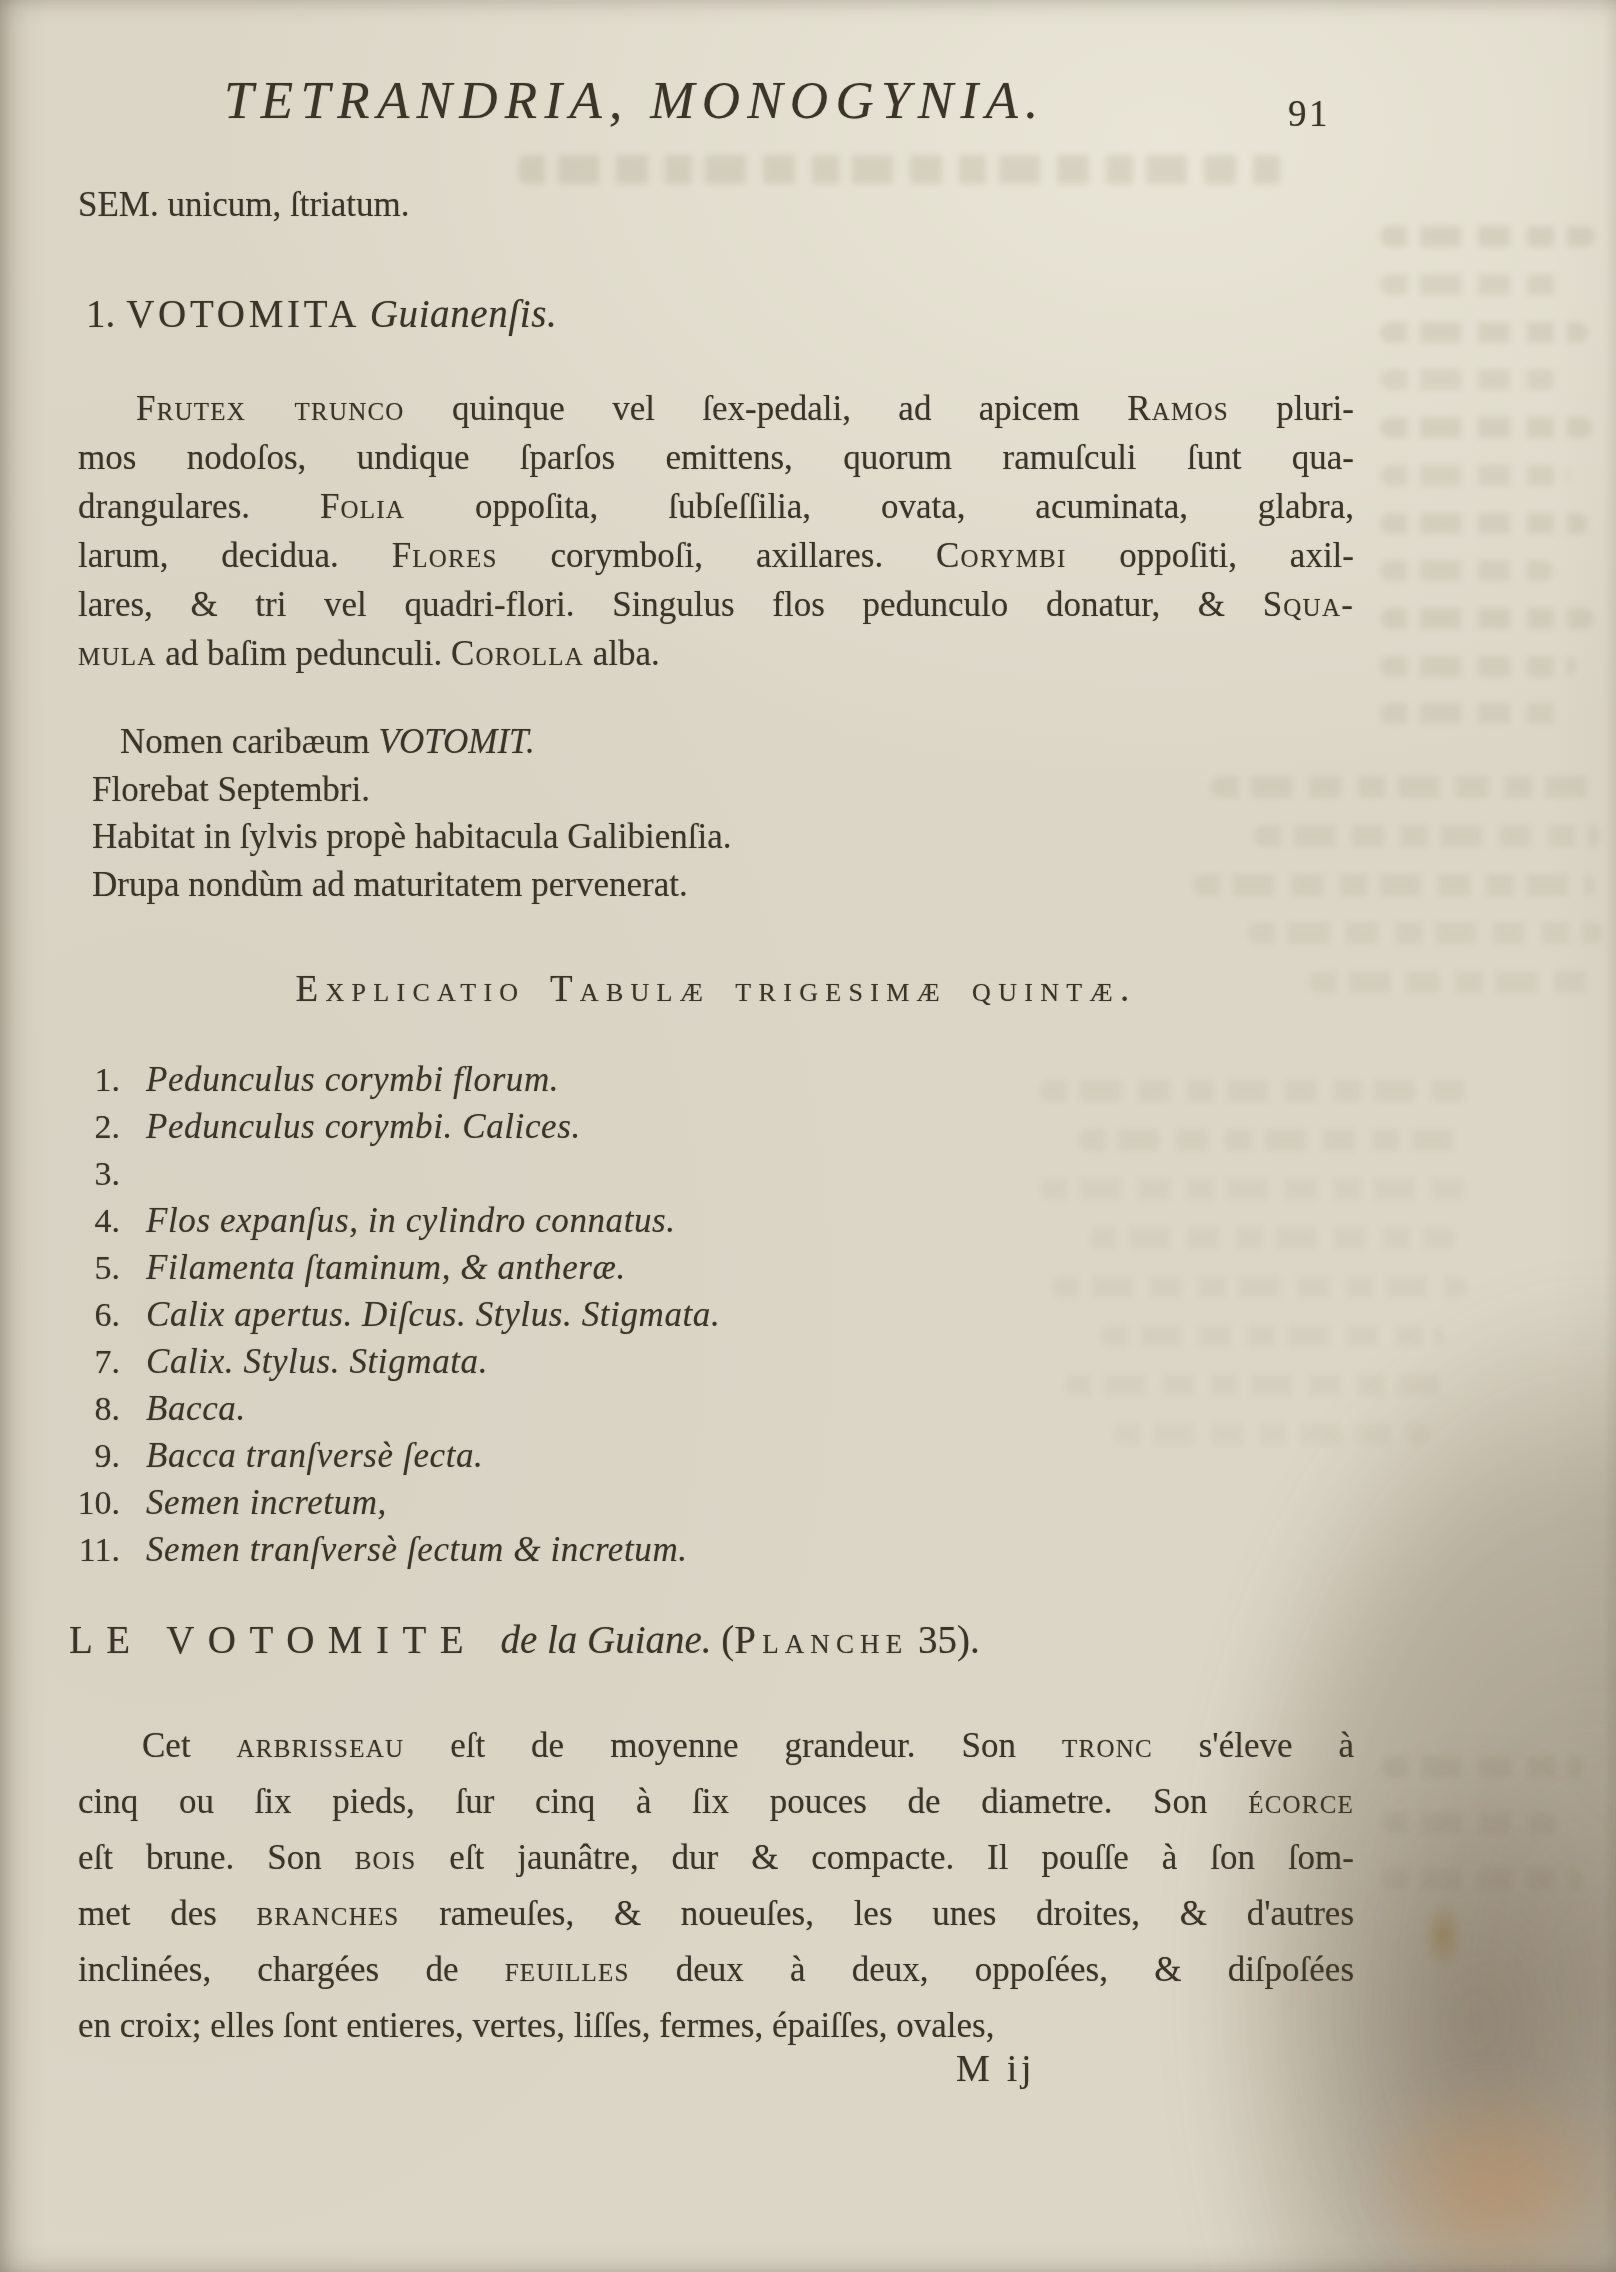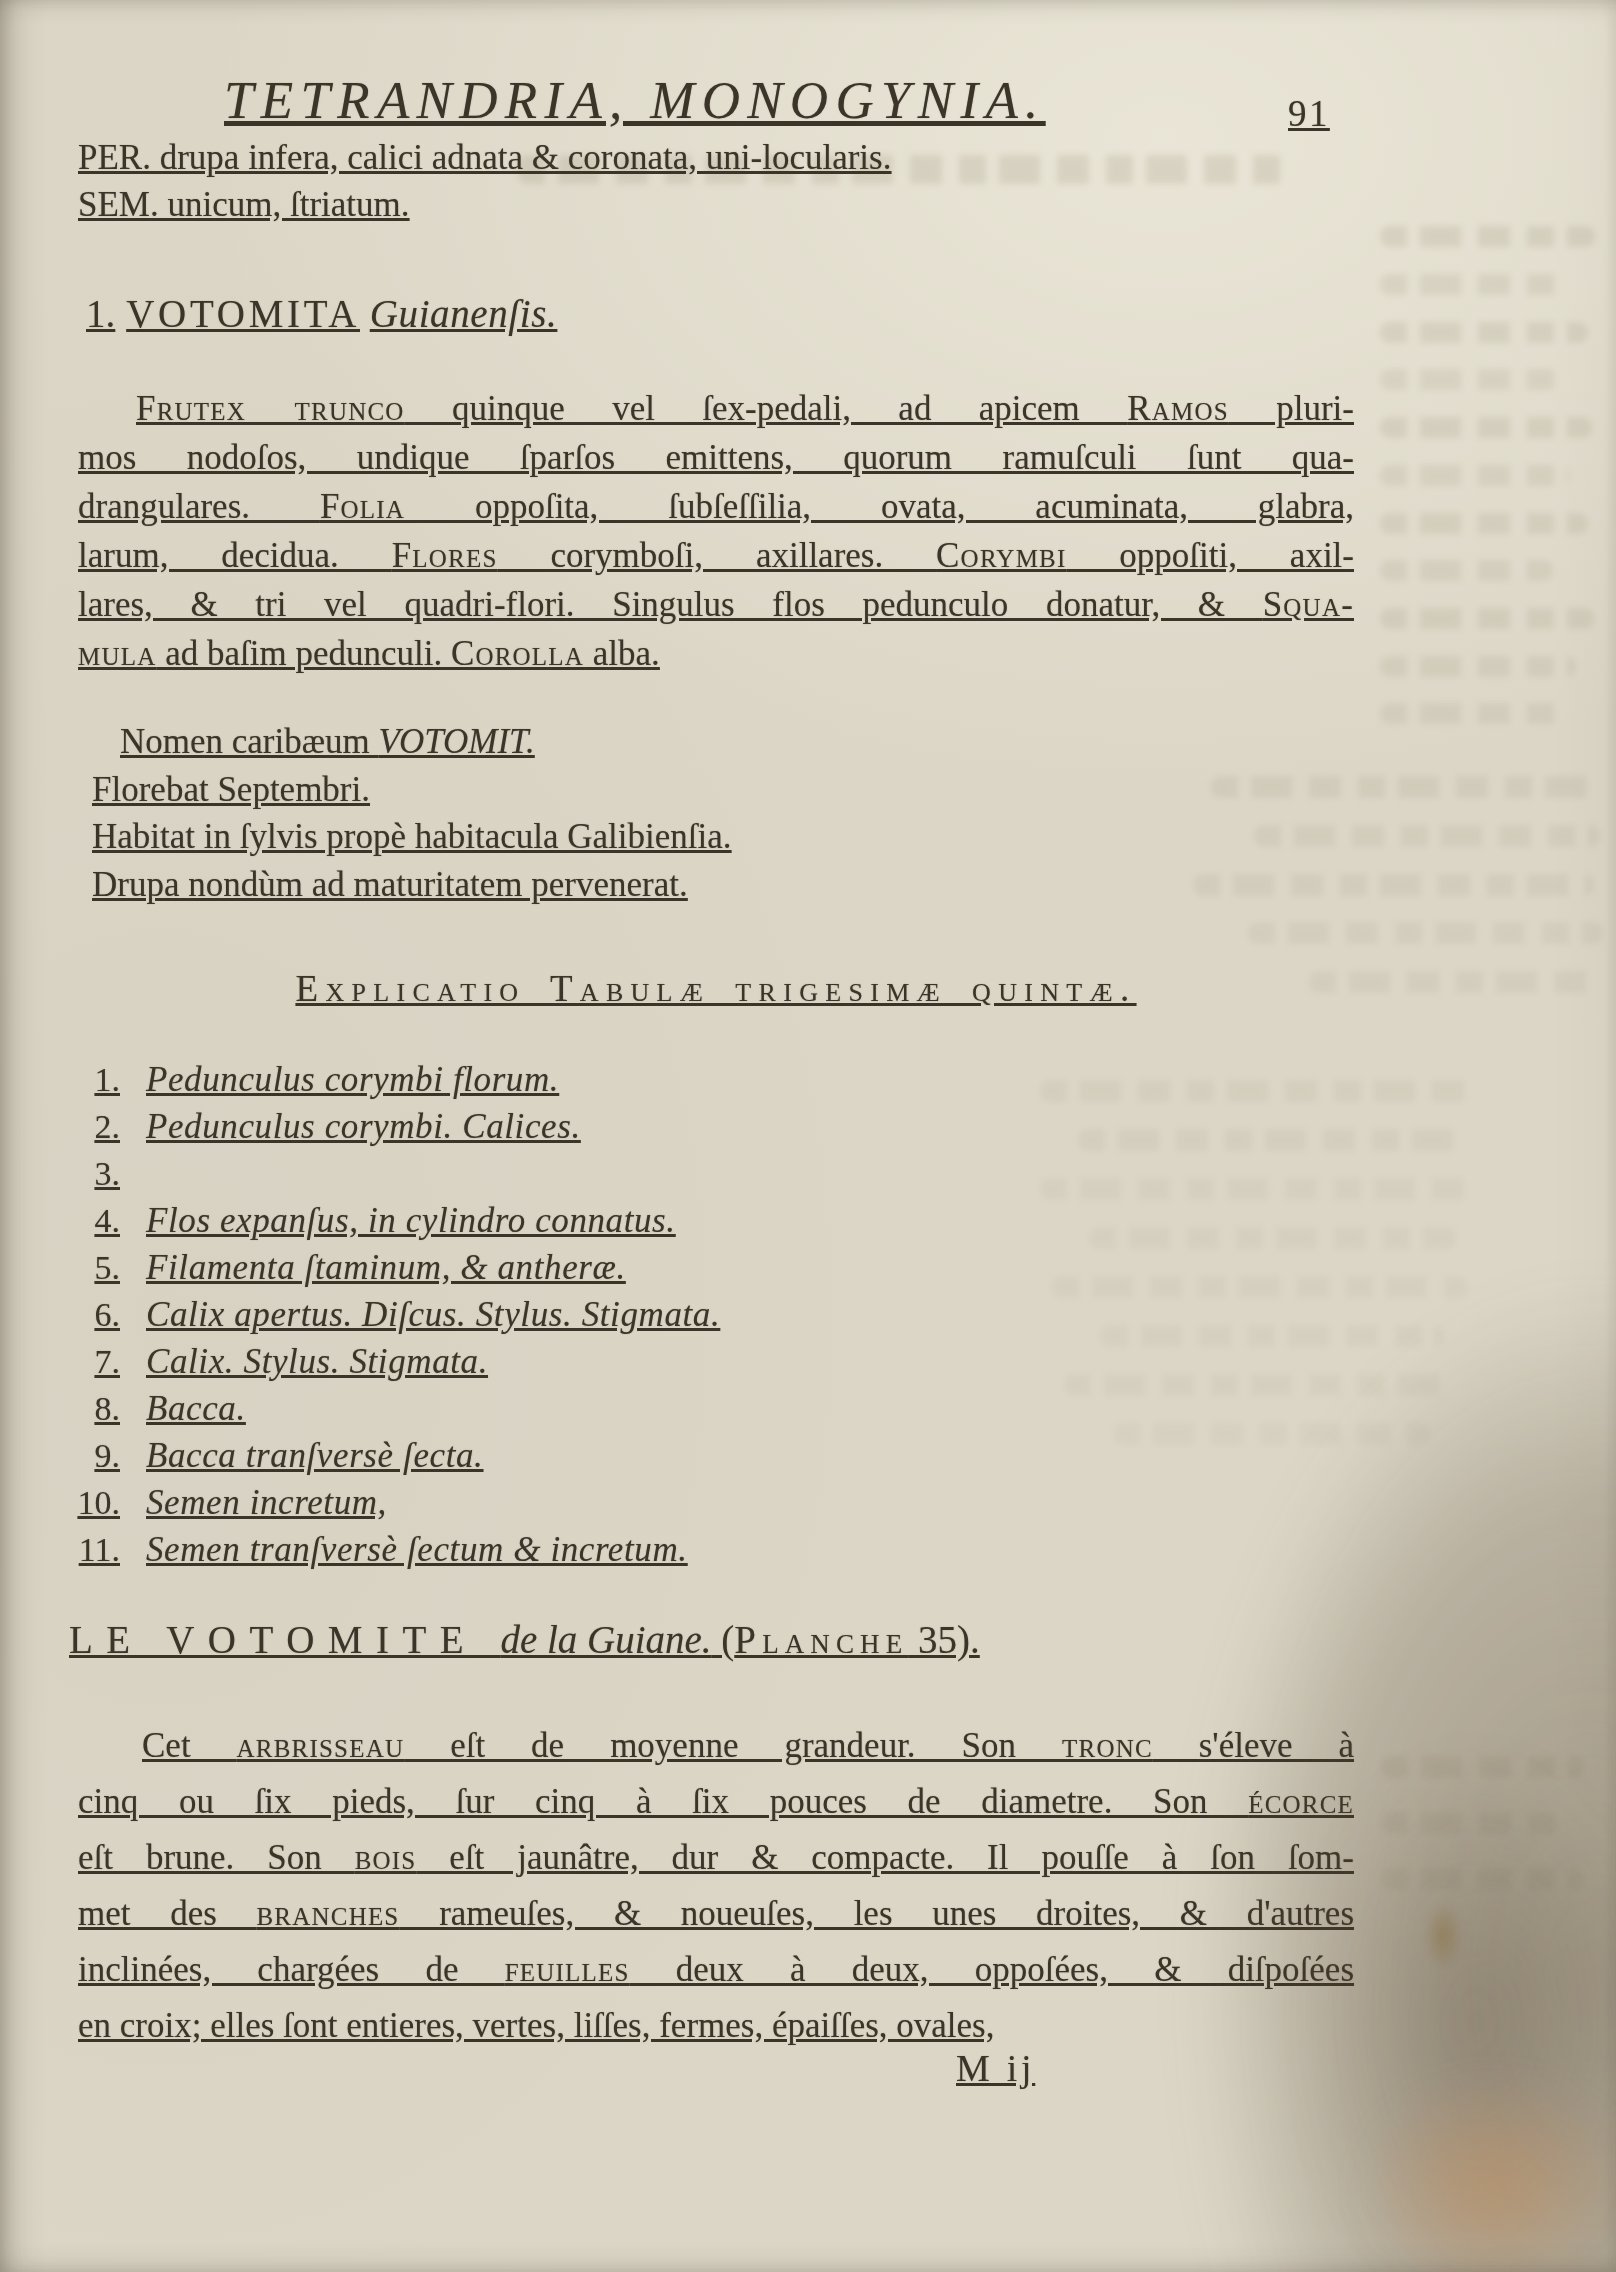--- a/index.html
+++ b/index.html
@@ -15,21 +15,21 @@
     color:#3b3429;
   }
   .page::after{
     content:"";position:absolute;inset:0;pointer-events:none;z-index:50;
     box-shadow:
       inset 17px 0 24.5px -11px rgba(60,50,35,0.28),
       inset 0 14.7px 22px -11px rgba(60,50,35,0.14),
       inset -3.7px 0 18.4px -7.3px rgba(60,50,35,0.10),
       inset 0 -16px 26px -9.8px rgba(60,50,35,0.16);
   }
-  .ink{text-shadow:0 0 1.2px rgba(59,53,43,0.40);text-decoration:underline;}
+  .ink{text-shadow:0 0 1.2px rgba(59,53,43,0.40);}
   .t{position:absolute;white-space:nowrap;}
 
   
   .running-title{top:70px;left:224px;font-size:53px;font-style:italic;letter-spacing:7.3px;}
   .page-number{top:92px;left:1288px;font-size:37px;letter-spacing:2.4px;}
 
   
   .per-line{top:138px;left:78px;font-size:35px;}
   .sem-line{top:185px;left:78px;font-size:35px;}
 
@@ -123,21 +123,20 @@
       <div class="ghost" style="top: 1374px; left: 1064px; width: 392px; height: 22px; opacity: 0.06;"></div>
       <div class="ghost" style="top: 1423px; left: 1113px; width: 318px; height: 22px; opacity: 0.05;"></div>
       <div class="ghost" style="top: 1756px; left: 1381px; width: 203px; height: 22px; opacity: 0.1;"></div>
       <div class="ghost" style="top: 1812px; left: 1381px; width: 184px; height: 22px; opacity: 0.09;"></div>
       <div class="ghost" style="top: 1868px; left: 1381px; width: 202px; height: 22px; opacity: 0.08;"></div>
     </div>
 
   <div class="t ink running-title">TETRANDRIA, MONOGYNIA.</div>
   <div class="t ink page-number">91</div>
 
-  <div class="t ink per-line">PER. drupa infera, calici adnata &amp; coronata, uni-locularis.</div>
   <div class="t ink sem-line">SEM. unicum, ſtriatum.</div>
 
   <div class="t ink species">
     <span>1.</span><span class="genus">VOTOMITA</span><span class="epithet">Guianenſis.</span>
   </div>
 
   <div class="para latin-para ink">
     <div class="pline"><span class="sc">Frutex trunco</span><span> quinque vel ſex-pedali, ad apicem </span><span class="sc">Ramos</span><span> pluri-</span></div>
     <div class="pline"><span>mos nodoſos, undique ſparſos emittens, quorum ramuſculi ſunt qua-</span></div>
     <div class="pline"><span>drangulares. </span><span class="sc">Folia</span><span> oppoſita, ſubſeſſilia, ovata, acuminata, glabra,</span></div>

